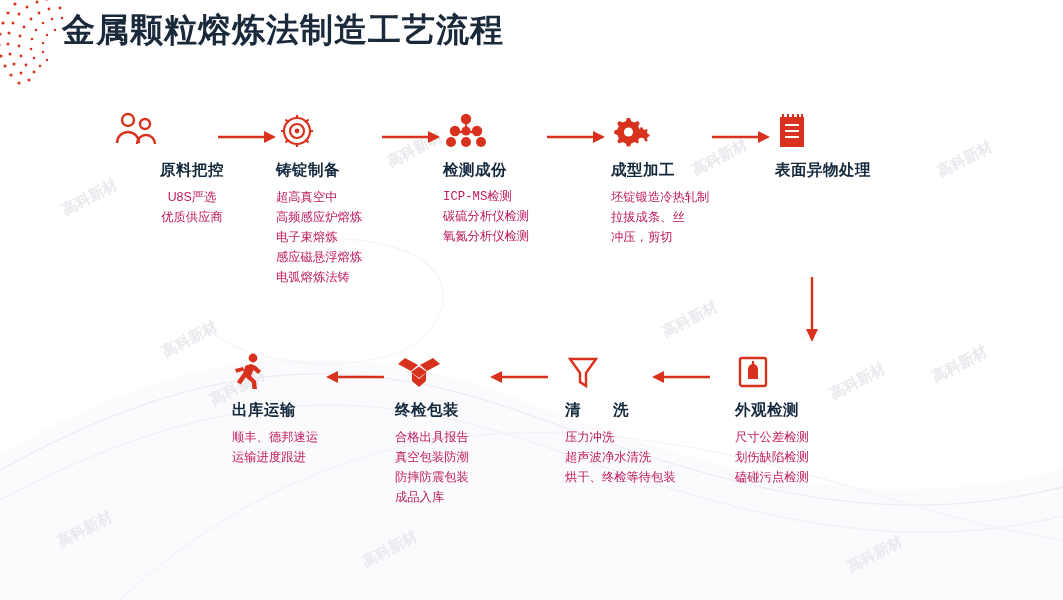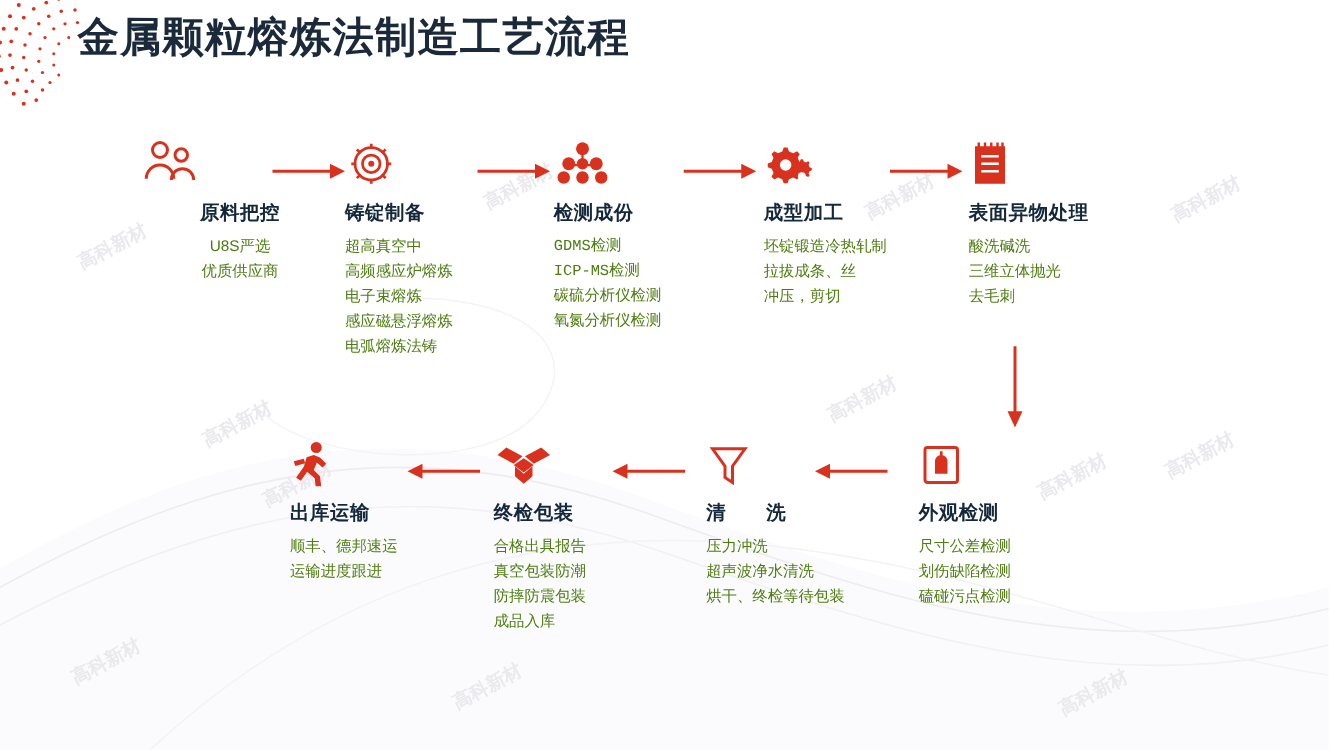--- a/index.html
+++ b/index.html
@@ -77,21 +77,21 @@
   .node .heading {
     font-size: 15.5px;
     font-weight: bold;
     color: #14283c;
     margin-bottom: 7px;
     white-space: nowrap;
     letter-spacing: 0.5px;
   }
   .node .lines {
     font-size: 12.3px;
-    color: #4d7c0f;
+    color: #be185d;
     line-height: 1.62;
   }
   .node .lines div {
     white-space: nowrap;
   }
   .node.wrap .lines div {
     white-space: normal;
   }
 
   .arrow {
@@ -266,21 +266,20 @@
           <circle cx="23" cy="30" r="5"></circle>
           <circle cx="38" cy="30" r="5"></circle>
         </g>
         <g stroke="#d8321e" stroke-width="1.8" fill="none">
           <path d="M23 12 L23 15 M16 20 L19 20 M27 20 L31 20"></path>
         </g>
       </svg>
     </div>
     <div class="heading">检测成份</div>
     <div class="lines">
-      <div>GDMS检测</div>
       <div>ICP-MS检测</div>
       <div>碳硫分析仪检测</div>
       <div>氧氮分析仪检测</div>
     </div>
   </div>
 
   <div class="node" style="left:611px; top:110px;">
     <div class="icon">
       <svg width="44" height="40" viewBox="0 0 44 40">
         <g fill="#d8321e">
@@ -307,25 +306,20 @@
         <rect x="5" y="5" width="24" height="30" fill="#d8321e"></rect>
         <g stroke="#ffffff" stroke-width="1.9">
           <path d="M10 13 L24 13 M10 19 L24 19 M10 25 L24 25"></path>
         </g>
         <g stroke="#d8321e" stroke-width="2">
           <path d="M8 2 L8 7 M13 2 L13 7 M18 2 L18 7 M23 2 L23 7 M27 2 L27 7"></path>
         </g>
       </svg>
     </div>
     <div class="heading">表面异物处理</div>
-    <div class="lines">
-      <div>酸洗碱洗</div>
-      <div>三维立体抛光</div>
-      <div>去毛刺</div>
-    </div>
   </div>
 
   <div class="node" style="left:232px; top:350px;">
     <div class="icon">
       <svg width="38" height="40" viewBox="0 0 38 40">
         <g fill="#d8321e">
           <circle cx="21" cy="6" r="4.4"></circle>
           <path d="M19 12 l5 2 l5 5 l-3 3 l-4.5-4 l-2.5 6 l5 5 l1 8 l-4.5 0 l-0.8-6.5 l-6-5.2 l-5 7.2 l-3.8-2.4 l6.2-9 l2.2-7.4 Z"></path>
           <path d="M3 17 l8-2 l1.2 3.6 l-8 2.2 Z"></path>
         </g>

